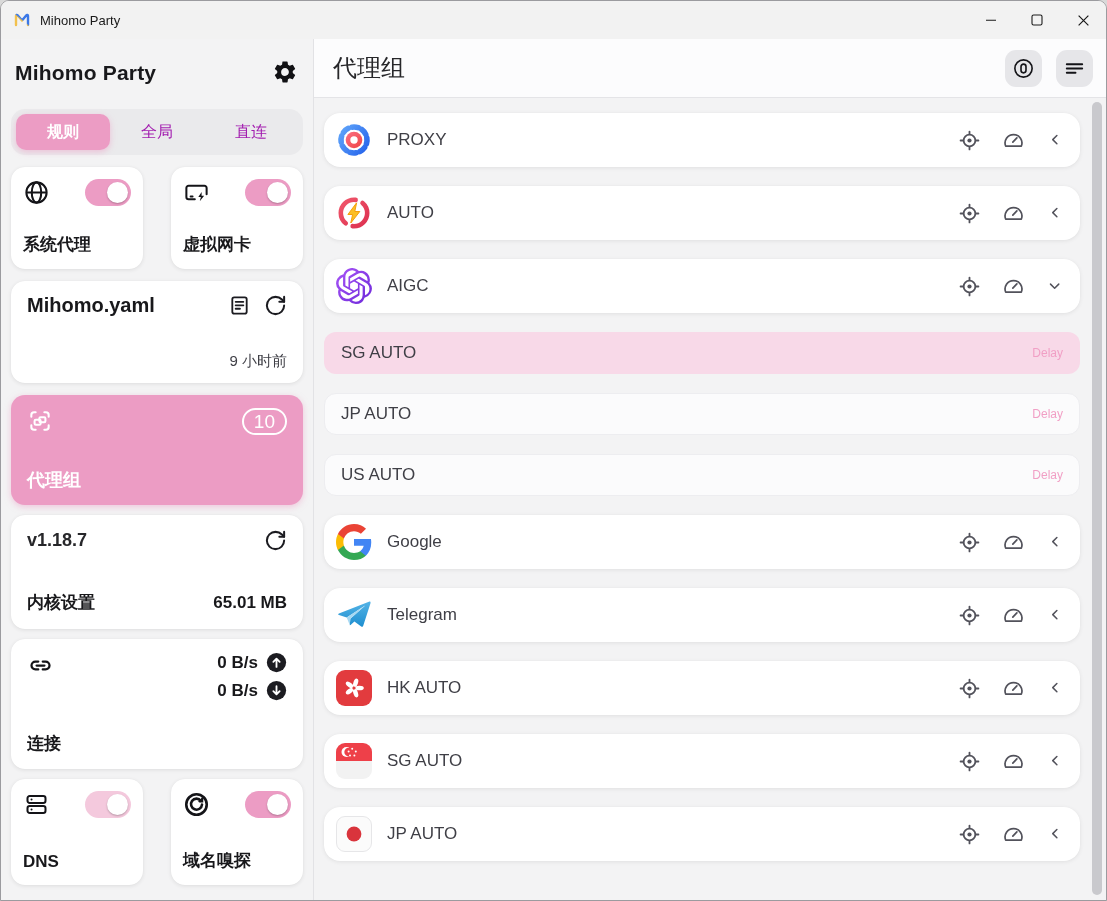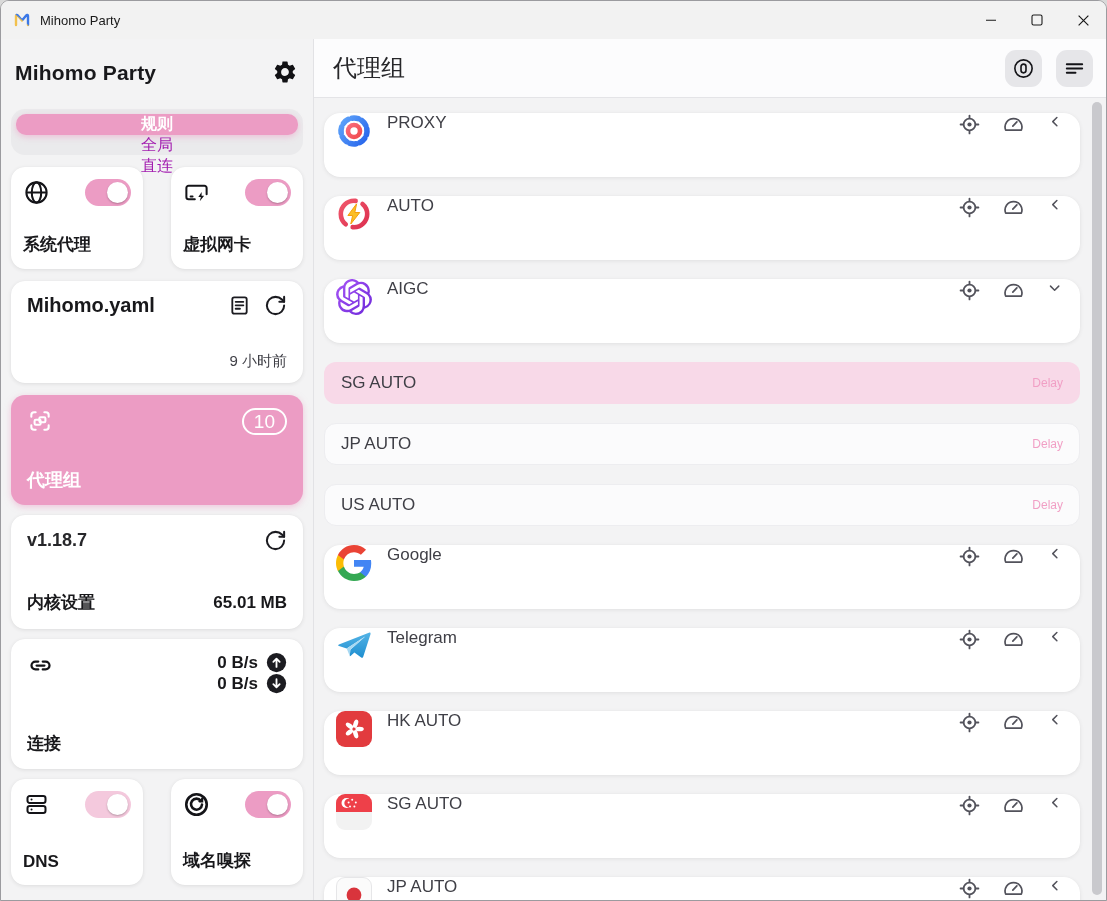--- a/index.html
+++ b/index.html
@@ -17,21 +17,21 @@
   
   .app-body { flex:1; display:flex; min-height:0; }
 
   
   .sidebar { width:313px; flex:0 0 313px; padding:6px 10px 0 10px; border-right:1px solid #e2e2e5; }
   .side-header { height:56px; display:flex; align-items:center; padding:0 4px; }
   .side-title { font-size:21px; font-weight:800; color:#18181b; letter-spacing:.2px; }
   .gear-btn { margin-left:auto; width:28px; height:28px; border:0; background:transparent; color:#111114; cursor:pointer; padding:0; }
   .gear-btn svg { width:26px; height:26px; }
 
-  .tabbar { margin-top:8px; height:46px; background:#eaeaec; border-radius:14px; display:flex; padding:5px;flex-direction:column; }
+  .tabbar { margin-top:8px; height:46px; background:#eaeaec; border-radius:14px; display:flex; padding:5px; }
   .tab { flex:1; border:0; background:transparent; border-radius:10px; font-size:16px; color:#a21caf; cursor:pointer; font-family:inherit; }
   .tab.active { background:var(--primary-pink,#EC9CC4); color:#fff; font-weight:700; box-shadow:0 2px 6px rgba(236,156,196,.55); }
 
   .grid2 { display:grid; grid-template-columns:1fr 1fr; gap:28px; margin-top:12px; }
   .card { background:var(--card-bg,#fff); border-radius:14px; box-shadow:0 1px 4px rgba(0,0,0,.09), 0 0 1px rgba(0,0,0,.05); }
   .toggle-card { height:102px; padding:12px 12px 13px; display:flex; flex-direction:column; justify-content:space-between; cursor:pointer; }
   .tc-row { display:flex; align-items:flex-start; justify-content:space-between; }
   .cicon { width:27px; height:27px; color:#141418; display:inline-flex; }
   .cicon svg { width:100%; height:100%; }
   .clabel { font-size:17px; font-weight:700; color:#18181b; }
@@ -59,39 +59,39 @@
 
   .kernel-card { margin-top:10px; height:114px; padding:14px 16px 15px; display:flex; flex-direction:column; justify-content:space-between; cursor:pointer; }
   .kc-row { display:flex; align-items:center; justify-content:space-between; }
   .kver { font-size:18px; font-weight:600; color:#27272a; }
   .kc-refresh { color:#1b1b20; }
   .klabel { font-size:17px; font-weight:700; color:#18181b; }
   .kmem { font-size:17px; font-weight:800; color:#18181b; }
 
   .conn-card { margin-top:10px; height:130px; padding:13px 16px 14px; display:flex; flex-direction:column; cursor:pointer; }
   .cc-top { display:flex; align-items:flex-start; }
-  .speeds { margin-left:auto; display:flex; flex-direction:column; }
+  .speeds { margin-left:auto; display:flex; flex-direction:column; gap:7px; }
   .speed-line { display:flex; align-items:center; justify-content:flex-end; gap:8px; font-size:17px; font-weight:600; color:#18181b; }
   .circ-ic { width:21px; height:21px; display:inline-flex; }
   .conn-label { margin-top:auto; font-size:17px; font-weight:700; color:#18181b; }
 
   
   .main { flex:1; display:flex; flex-direction:column; min-width:0; }
   .main-header { height:59px; flex:0 0 59px; background:#fcfcfd; border-bottom:1px solid #e4e4e7; display:flex; align-items:center; padding:0 13px 0 19px; }
   .page-title { font-size:24px; font-weight:400; color:#27272a; }
   .hbtns { margin-left:auto; display:flex; gap:14px; }
   .hbtn { width:37px; height:37px; border:0; border-radius:11px; background:#e6e6e9; color:#141418; display:flex; align-items:center; justify-content:center; cursor:pointer; }
   .hbtn svg { width:23px; height:23px; }
 
   .list-area { flex:1; position:relative; overflow:hidden; padding:15px 26px 0 10px; }
   .scrollbar { position:absolute; top:4px; right:4px; bottom:5px; width:10px; border-radius:5px; }
   .scroll-thumb { width:10px; height:100%; border-radius:5px; background:#c9c9cd; }
 
-  .group-row { height:64px; background:#fff; border-radius:16px; box-shadow:0 1px 4px rgba(0,0,0,.08), 0 0 1px rgba(0,0,0,.04);
-               display:flex; padding:0 16px 0 12px; margin-bottom:19px; cursor:pointer; }
+  .group-row { height:54px; background:#fff; border-radius:16px; box-shadow:0 1px 4px rgba(0,0,0,.08), 0 0 1px rgba(0,0,0,.04);
+               display:flex; align-items:center; padding:0 16px 0 12px; margin-bottom:19px; cursor:pointer; }
   .gicon { width:36px; height:36px; margin-right:15px; display:inline-flex; flex:0 0 auto; }
   .gicon svg { width:36px; height:36px; }
   .gname { font-size:17px; color:#3f3f46; }
   .spacer { flex:1; }
   .act-btn { border:0; background:transparent; color:#52525b; padding:0; width:23px; height:23px; margin-left:21px; cursor:pointer; }
   .act-btn svg { width:23px; height:23px; }
   .chev { width:18px; height:18px; margin-left:21px; color:#52525b; display:inline-flex; cursor:pointer; }
   .chev svg { width:18px; height:18px; }
   .chev.expanded { transform:rotate(-90deg); }
 

